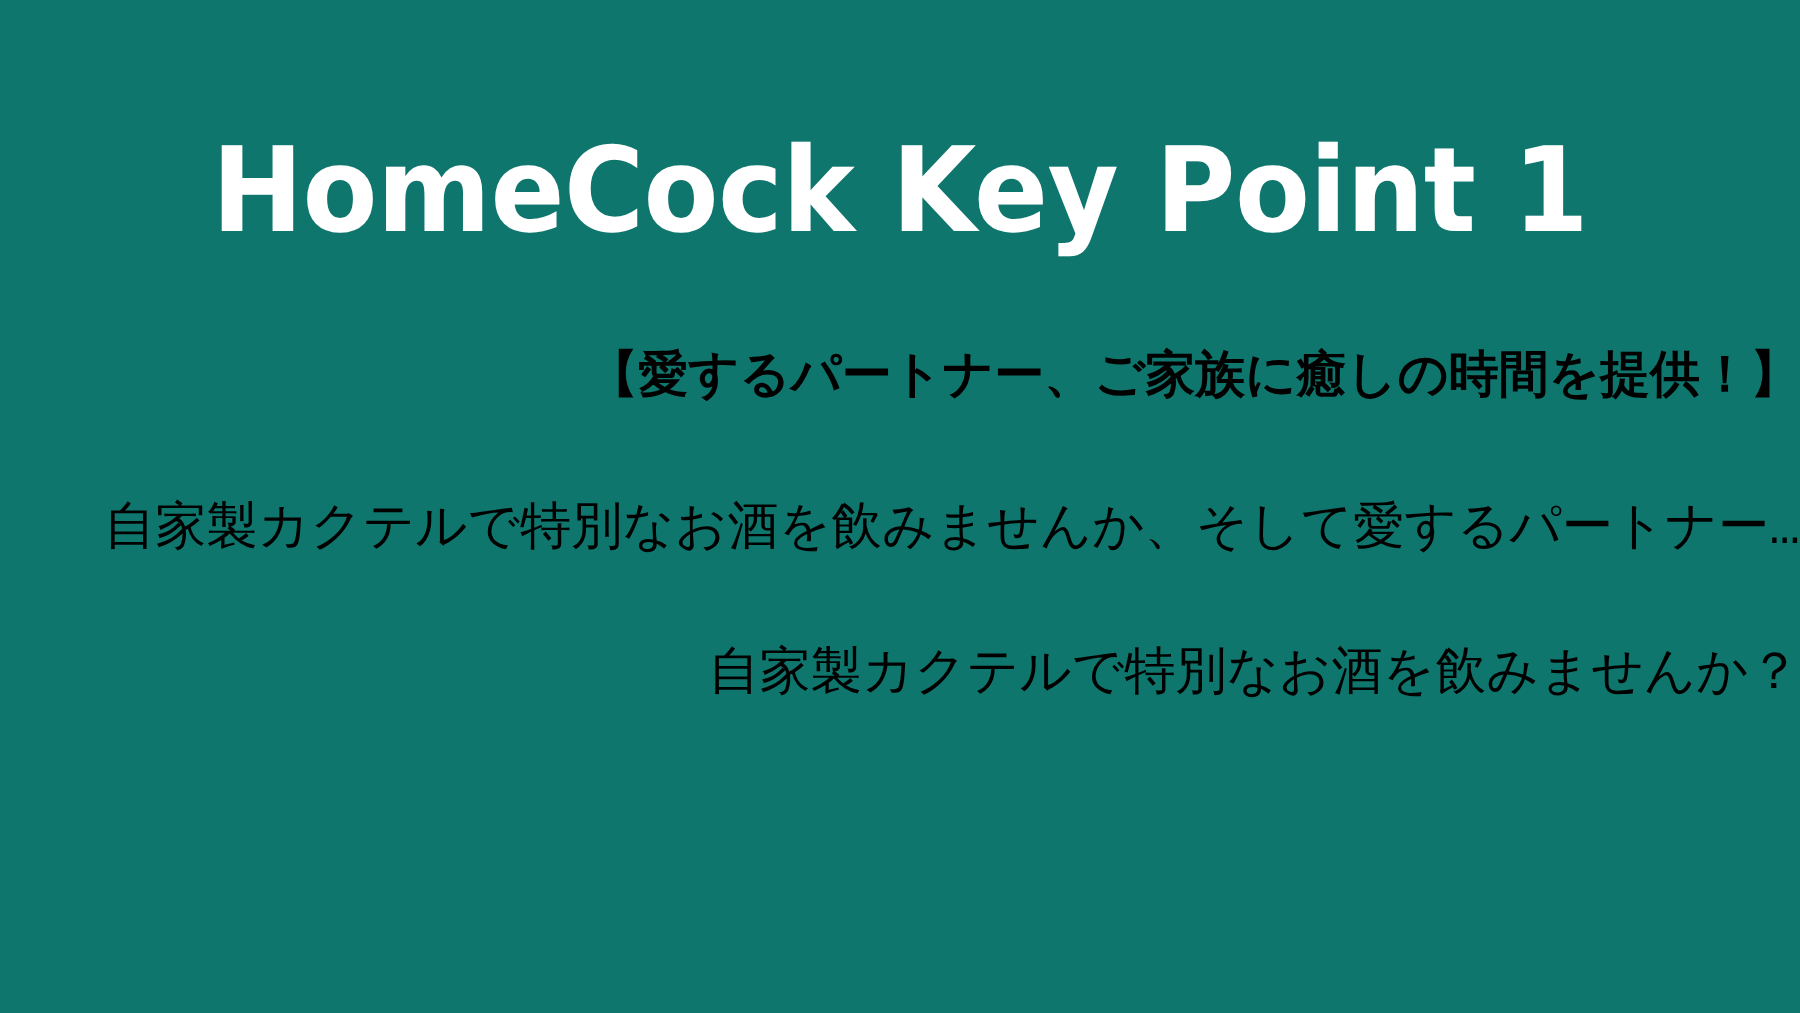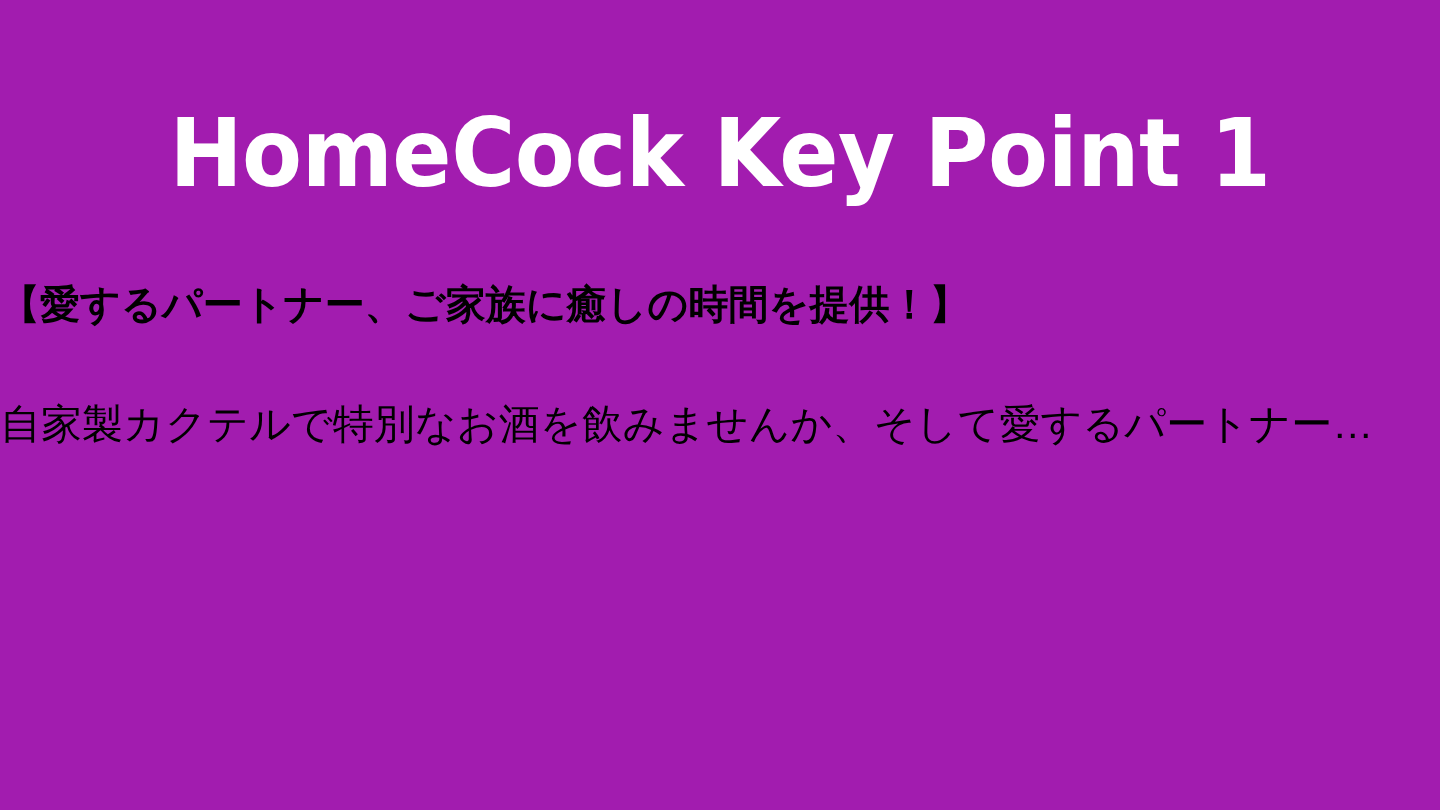--- a/index.html
+++ b/index.html
@@ -46,24 +46,24 @@
     position: absolute;
     left: 0;
     top: 276px;
     width: 1440px;
     text-align: center;
     color: #000000;
   }
 
   .line {
     width: 1440px;
-    text-align: left;
+    text-align: right;
     white-space: nowrap;
     color: #000000;
-    font-family: Liberation Sans, sans-serif;
+    font-family: Liberation Mono, monospace;
   }
 
   .line-headline {
     font-weight: 700;
     font-size: 40px;
     line-height: 56px;
     letter-spacing: 0px;
   }
 
   .line-body {
@@ -79,33 +79,34 @@
     font-size: 41px;
   }
 
   .gap-sub {
     height: 5px;
   }
 </style>
 </head>
 <body>
 
-<div class="slide" style="background: #a21caf;">
+<div class="slide" style="background: #0f766e;">
 
   <div class="slide-title" style="color: rgb(255, 255, 255);">HomeCock Key Point 1</div>
 
   <div class="body-block">
 
     <div class="line line-headline" style="color: rgb(0, 0, 0);">【愛するパートナー、ご家族に癒しの時間を提供！】</div>
 
     <div class="gap-sub"></div>
 
 
     <div class="line line-spacer" style="color: rgb(0, 0, 0);"></div>
 
     <div class="line line-body" style="color: rgb(0, 0, 0);">自家製カクテルで特別なお酒を飲みませんか、そして愛するパートナー…</div>
 
     <div class="line line-spacer" style="color: rgb(0, 0, 0);"></div>
 
+    <div class="line line-body" style="color: rgb(0, 0, 0);">自家製カクテルで特別なお酒を飲みませんか？</div>
 
   </div>
 
 </div>
 
 </body></html>

